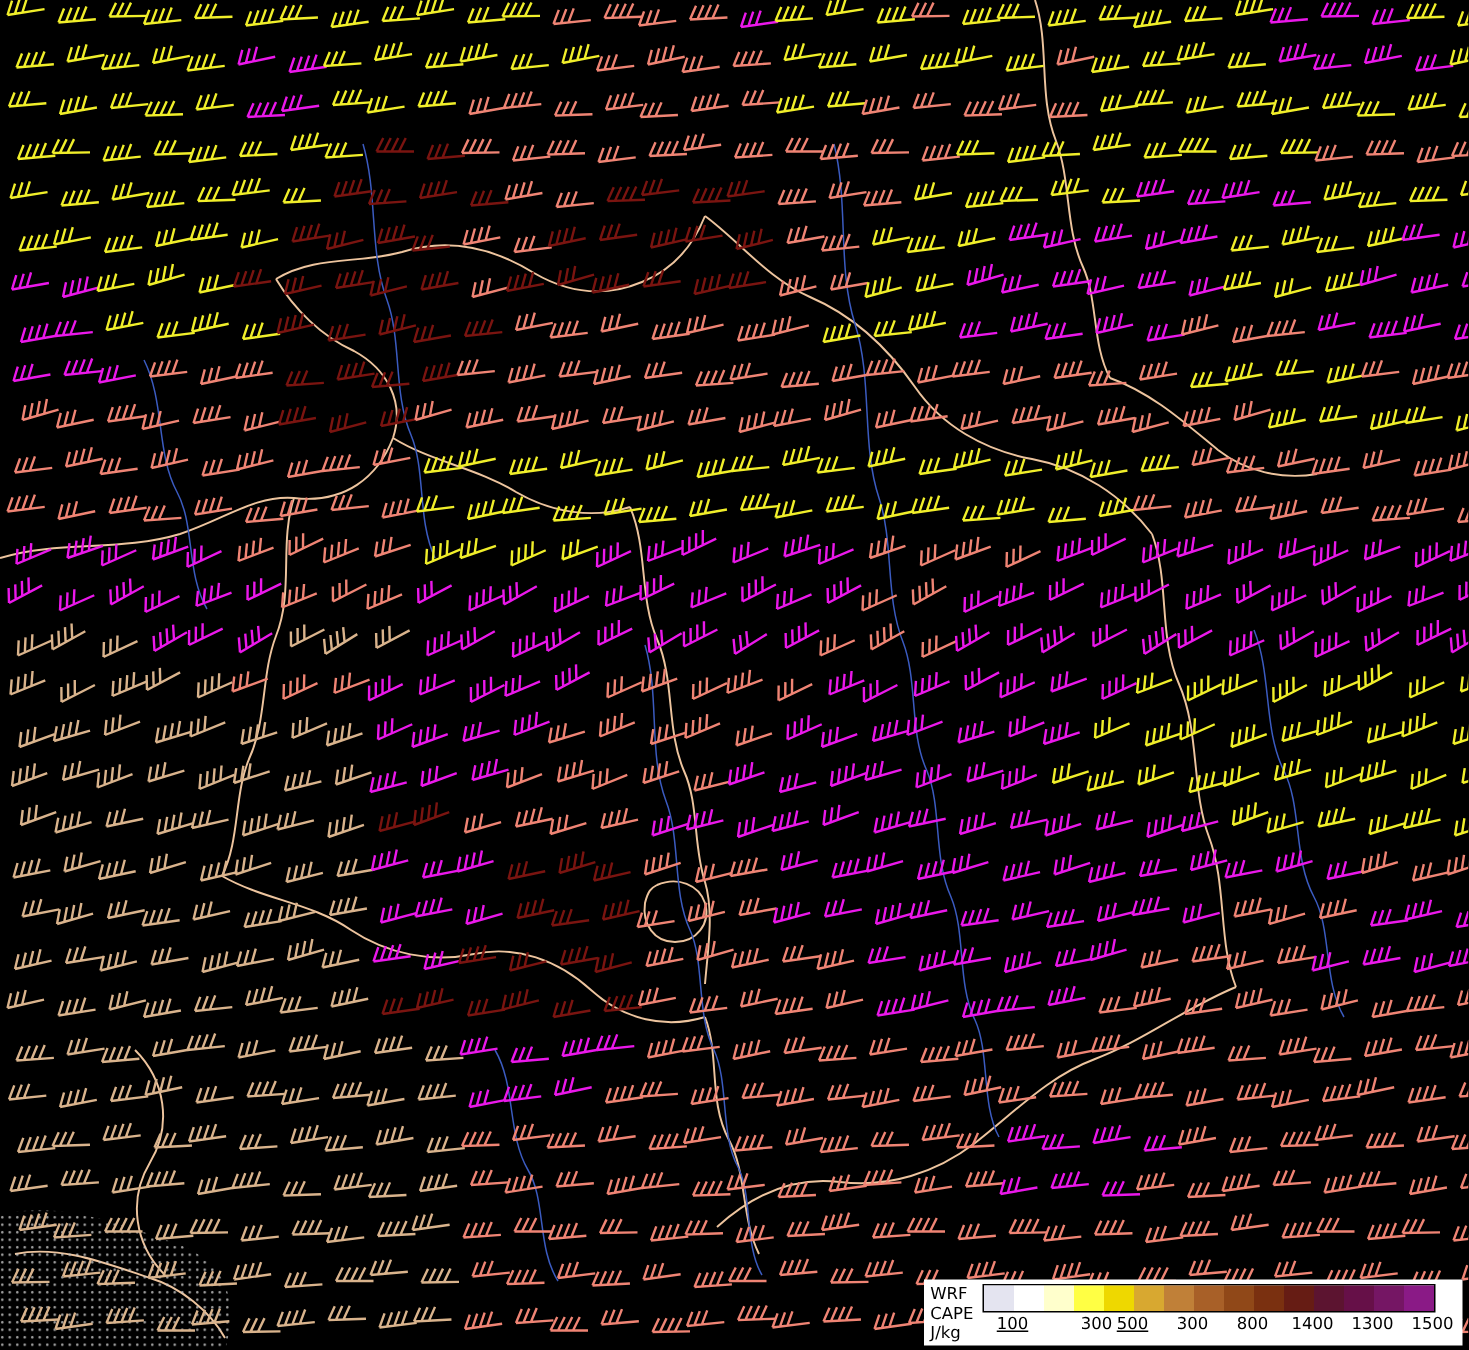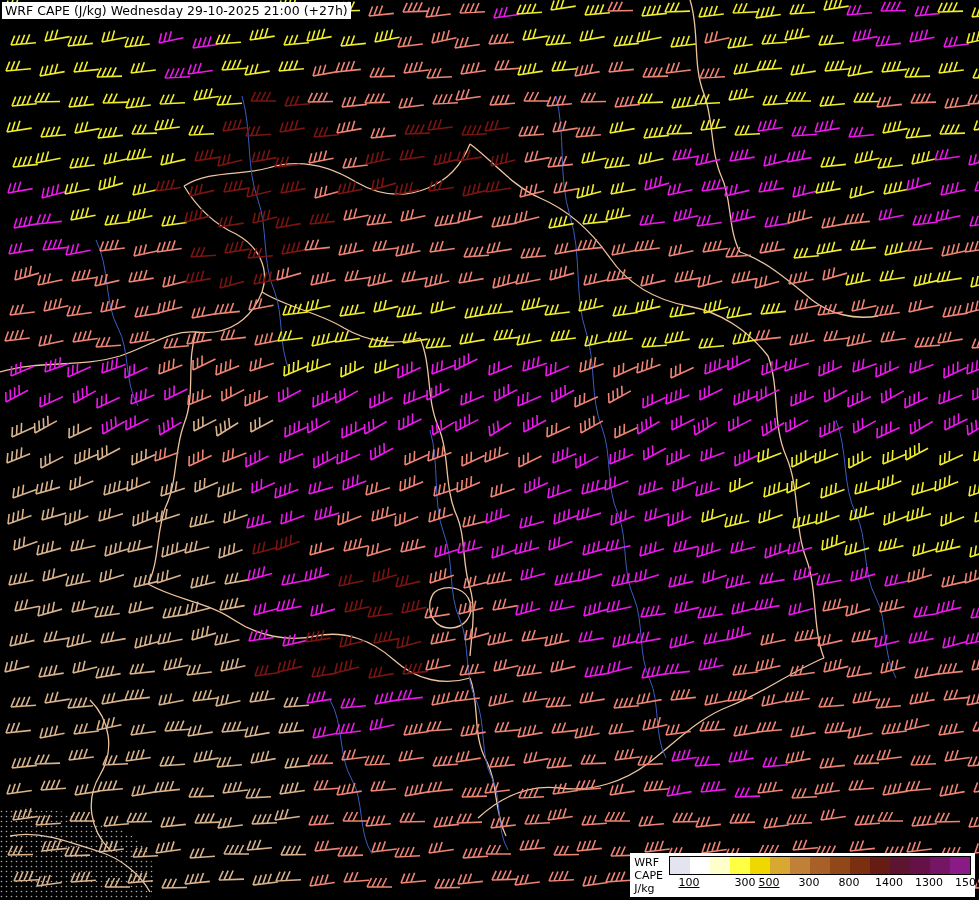--- a/index.html
+++ b/index.html
@@ -7,21 +7,21 @@
           font-family:"DejaVu Sans", sans-serif;}
   #map-svg{position:absolute;left:0;top:0;}
   #barb-layer path{fill:none;stroke-width:1.6;stroke-linecap:butt;}
   .geo path{fill:none;}
   .borders path{stroke:#edc49e;stroke-width:1.3;}
   .rivers path{stroke:#3b5bc0;stroke-width:1;}
   .titlebox{position:absolute;left:2px;top:2px;z-index:5;}
   .titleline{display:table;background:#ffffff;color:#000;font-size:12.5px;
              line-height:15px;padding:1px 3px;margin-bottom:1px;white-space:nowrap;}
   .legend{position:absolute;right:4px;bottom:3px;z-index:5;background:#ffffff;
-          display:flex;gap:6px;padding:3px 4px 2px 4px;align-items:flex-start;}
+          display:flex;gap:6px;padding:3px 18px 2px 4px;align-items:flex-start;}
   .legend-labels{color:#000;font-size:11px;line-height:13px;}
   .legend-swatches{display:flex;border:1px solid #000;}
   .legend-swatches .swatch{width:20px;height:17px;}
   .legend-ticks{position:relative;height:13px;width:302px;font-size:11px;color:#000;}
   .legend-ticks span{position:absolute;top:1px;transform:translateX(-50%);}
 </style>
 </head>
 <body>
 
 <div class="screen">
@@ -1052,21 +1052,20 @@
         <path d="M0,0L25,0M0,0L4.5,-9M5,0L9.5,-9M10,0L14.5,-9" transform="translate(822,881) rotate(-3)" stroke="#ef8474"></path>
         <path d="M0,0L25,0M0,0L4.5,-9M5,0L9.5,-9M10,0L14.5,-9M15,0L19.5,-9" transform="translate(845,886) rotate(-8)" stroke="#ef8474"></path>
         <path d="M0,0L25,0M0,0L4.5,-9M5,0L9.5,-9M10,0L14.5,-9" transform="translate(879,882) rotate(-4)" stroke="#ef8474"></path>
         <path d="M0,0L25,0M0,0L4.5,-9M5,0L9.5,-9M10,0L14.5,-9M15,0L19.5,-9" transform="translate(913,887) rotate(0)" stroke="#ef8474"></path>
         <path d="M0,0L25,0M0,0L4.5,-9M5,0L9.5,-9M10,0L14.5,-9" transform="translate(936,883) rotate(-5)" stroke="#ef8474"></path>
         <path d="M0,0L25,0M0,0L4.5,-9M5,0L9.5,-9M10,0L14.5,-9M15,0L19.5,-9" transform="translate(970,888) rotate(-1)" stroke="#ef8474"></path>
       </g>
   </svg>
 
   <div class="titlebox">
-    <div class="titleline">WRF CAPE (J/kg) Wednesday 29-10-2025 21:00 (+27h)</div>
   </div>
 
   <div class="legend">
     <div class="legend-labels">
       <div>WRF</div>
       <div>CAPE</div>
       <div>J/kg</div>
     </div>
     <div class="legend-scale">
       <div class="legend-swatches" id="legend-swatches">

